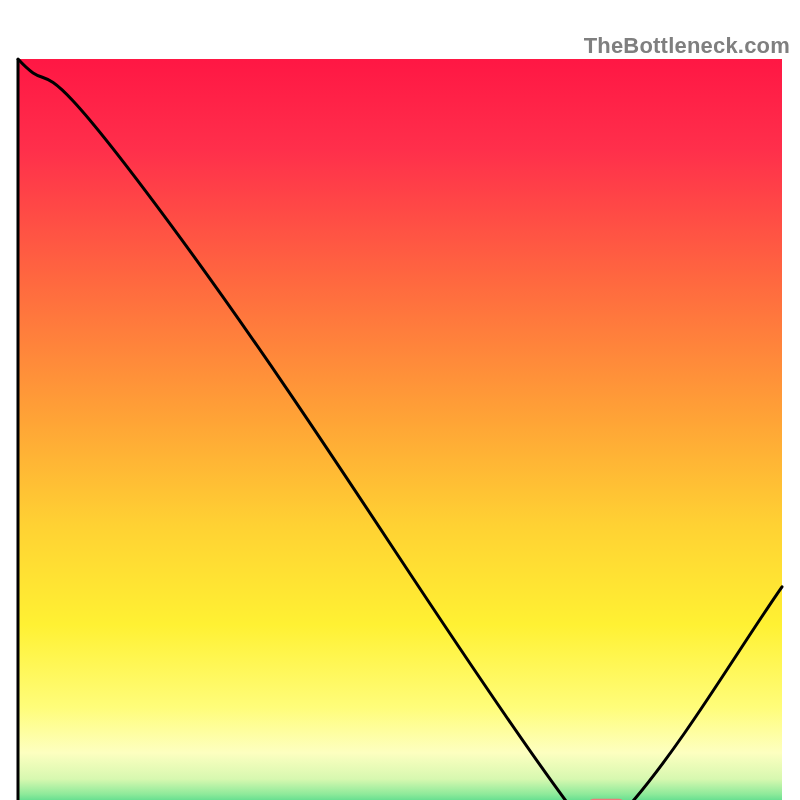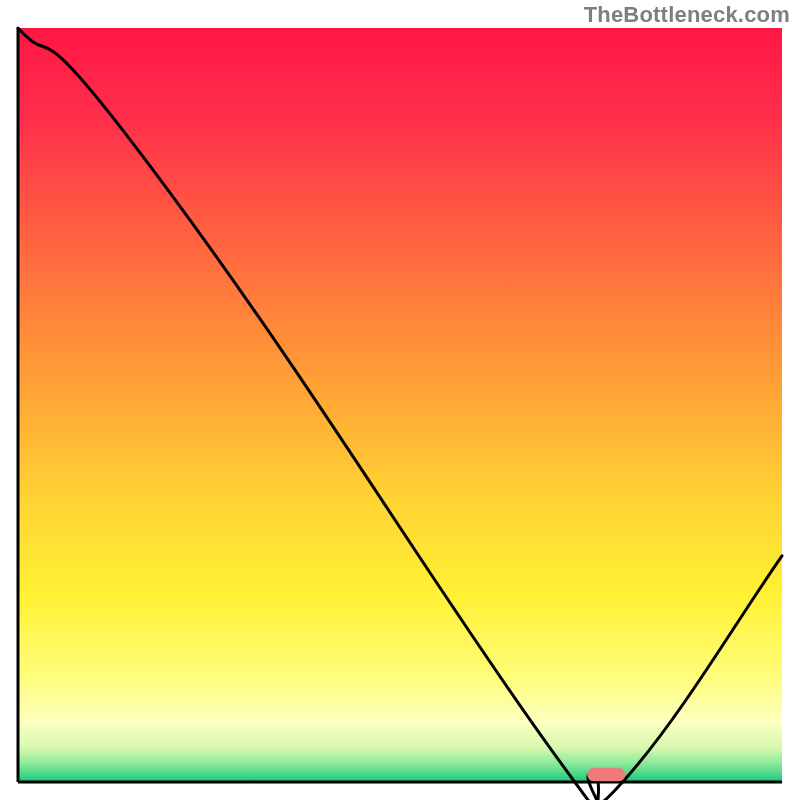--- a/index.html
+++ b/index.html
@@ -7,20 +7,21 @@
     padding: 0;
     width: 800px;
     height: 800px;
     background: #ffffff;
     overflow: hidden;
   }
   .chart-wrap {
     position: relative;
     width: 800px;
     height: 588px;
+    margin-top: 31px;
   }
   .watermark {
     position: absolute;
     top: 2px;
     right: 10px;
     font-family: Arial, Helvetica, sans-serif;
     font-size: 22px;
     font-weight: 600;
     color: #7f7f7f;
     letter-spacing: 0.2px;

